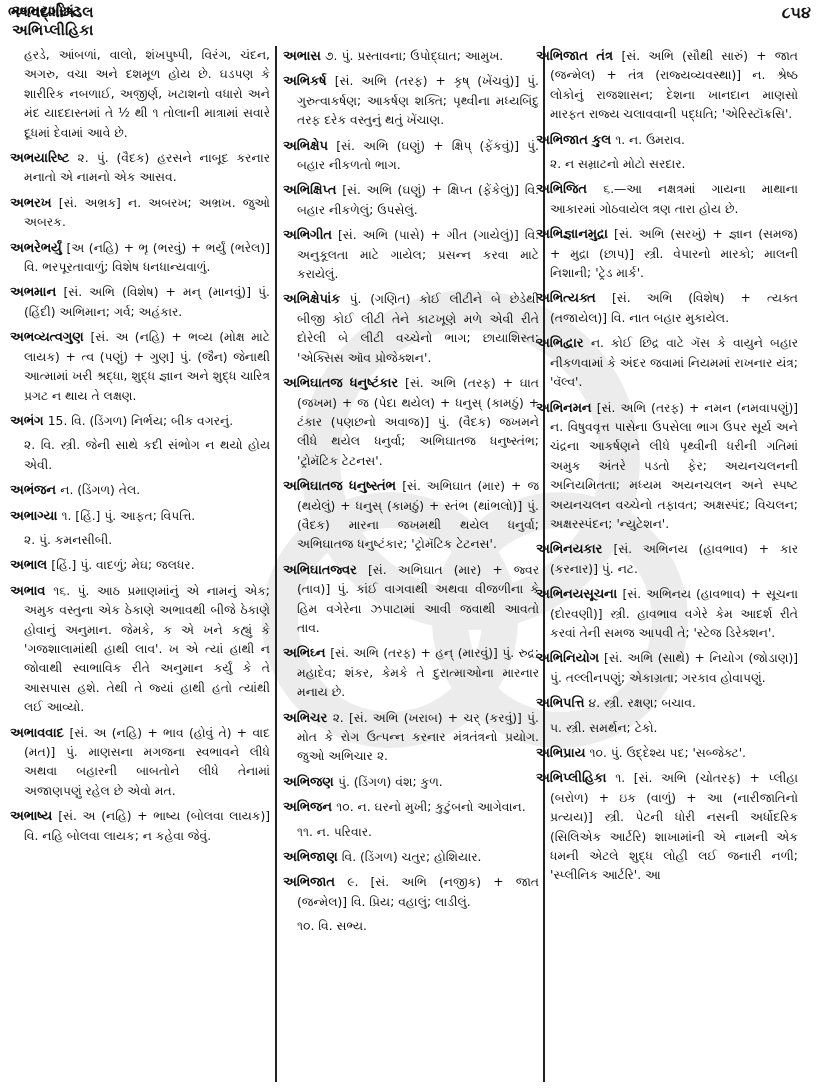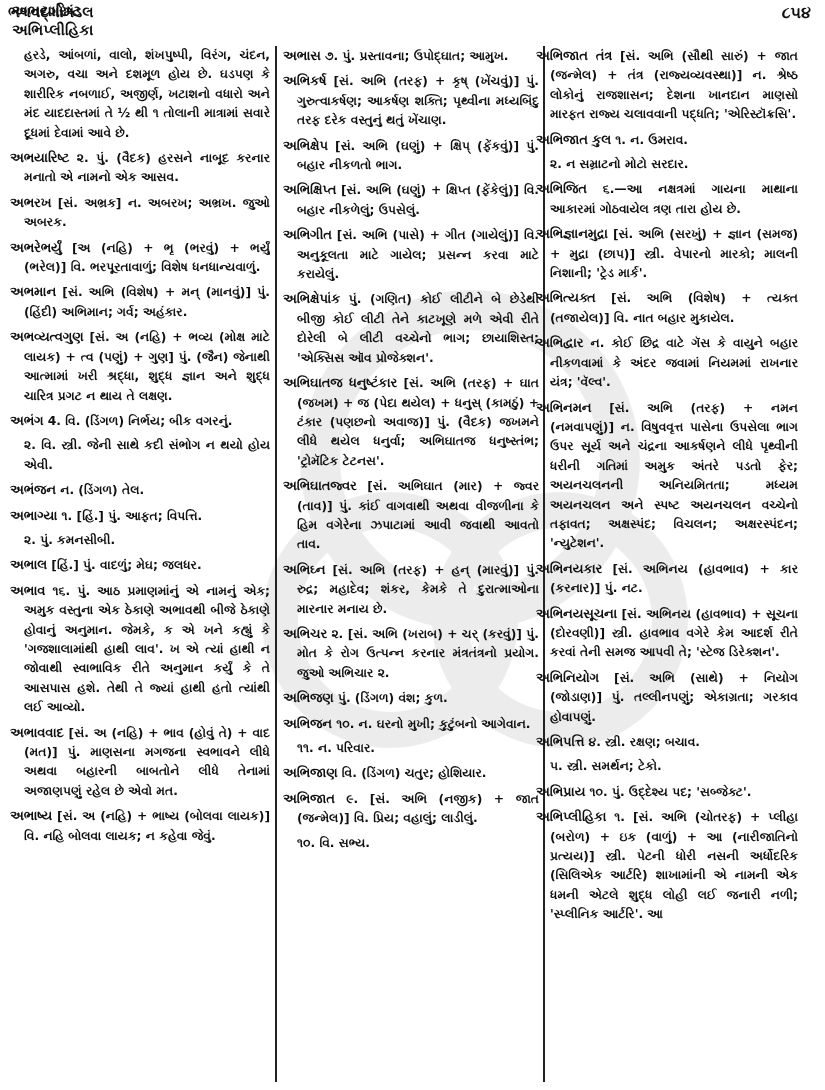--- a/index.html
+++ b/index.html
@@ -33,21 +33,21 @@
   .col-2 { left: 283px; width: 256px; }
   .col-3 { left: 536px; width: 262px; }
   .rule {
     position: absolute; top: 46px; bottom: 8px; width: 2px; background: #222;
   }
   .rule-1 { left: 275px; }
   .rule-2 { left: 543px; }
   .entry { margin: 0 0 5px 0; padding-left: 14px; text-indent: -14px; }
   .entry.cont { padding-left: 14px; text-indent: 0; }
   .hw { font-weight: 700; font-size: 13.2px; letter-spacing: -0.2px; }
-  .body-text { font-weight: bold; }
+  .body-text { font-weight: normal; }
 </style>
 </head>
 <body>
 
 <svg class="watermark" viewBox="0 0 460 560">
   <circle cx="230" cy="200" r="150" fill="none" stroke="#000" stroke-width="40"></circle>
   <circle cx="150" cy="360" r="110" fill="none" stroke="#000" stroke-width="36"></circle>
   <circle cx="320" cy="360" r="110" fill="none" stroke="#000" stroke-width="36"></circle>
 </svg>
 
@@ -63,38 +63,39 @@
 <div class="rule rule-1"></div>
 <div class="rule rule-2"></div>
 
 <div class="col col-1">
     <p class="entry cont"><span class="body-text">હરડે, આંબળાં, વાલો, શંખપુષ્પી, વિરંગ, ચંદન, અગરુ, વચા અને દશમૂળ હોય છે. ઘડપણ કે શારીરિક નબળાઈ, અજીર્ણ, ખટાશનો વધારો અને મંદ યાદદાસ્તમાં તે ½ થી ૧ તોલાની માત્રામાં સવારે દૂધમાં દેવામાં આવે છે.</span></p>
     <p class="entry"><span class="hw">અભયારિષ્ટ</span> <span class="body-text">૨. પું. (વૈદક) હરસને નાબૂદ કરનાર મનાતો એ નામનો એક આસવ.</span></p>
     <p class="entry"><span class="hw">અભરખ</span> <span class="body-text">[સં. અભ્રક] ન. અબરખ; અભ્રખ. જુઓ અબરક.</span></p>
     <p class="entry"><span class="hw">અભરેભર્યું</span> <span class="body-text">[અ (નહિ) + ભૃ (ભરવું) + ભર્યું (ભરેલ)] વિ. ભરપૂરતાવાળું; વિશેષ ધનધાન્યવાળું.</span></p>
     <p class="entry"><span class="hw">અભમાન</span> <span class="body-text">[સં. અભિ (વિશેષ) + મન્ (માનવું)] પું. (હિંદી) અભિમાન; ગર્વ; અહંકાર.</span></p>
     <p class="entry"><span class="hw">અભવ્યત્વગુણ</span> <span class="body-text">[સં. અ (નહિ) + ભવ્ય (મોક્ષ માટે લાયક) + ત્વ (પણું) + ગુણ] પું. (જૈન) જેનાથી આત્મામાં ખરી શ્રદ્ધા, શુદ્ધ જ્ઞાન અને શુદ્ધ ચારિત્ર પ્રગટ ન થાય તે લક્ષણ.</span></p>
-    <p class="entry"><span class="hw">અભંગ</span> <span class="body-text">4. વિ. (ડિંગળ) નિર્ભય; બીક વગરનું.</span></p>
+    <p class="entry"><span class="hw">અભંગ</span> <span class="body-text">15. વિ. (ડિંગળ) નિર્ભય; બીક વગરનું.</span></p>
     <p class="entry cont"><span class="body-text">૨. વિ. સ્ત્રી. જેની સાથે કદી સંભોગ ન થયો હોય એવી.</span></p>
     <p class="entry"><span class="hw">અભંજન</span> <span class="body-text">ન. (ડિંગળ) તેલ.</span></p>
     <p class="entry"><span class="hw">અભાગ્યા</span> <span class="body-text">૧. [હિં.] પું. આફત; વિપત્તિ.</span></p>
     <p class="entry cont"><span class="body-text">૨. પું. કમનસીબી.</span></p>
     <p class="entry"><span class="hw">અભાલ</span> <span class="body-text">[હિં.] પું. વાદળું; મેઘ; જલધર.</span></p>
     <p class="entry"><span class="hw">અભાવ</span> <span class="body-text">૧૬. પું. આઠ પ્રમાણમાંનું એ નામનું એક; અમુક વસ્તુના એક ઠેકાણે અભાવથી બીજે ઠેકાણે હોવાનું અનુમાન. જેમકે, ક એ ખને કહ્યું કે 'ગજશાલામાંથી હાથી લાવ'. ખ એ ત્યાં હાથી ન જોવાથી સ્વાભાવિક રીતે અનુમાન કર્યું કે તે આસપાસ હશે. તેથી તે જ્યાં હાથી હતો ત્યાંથી લઈ આવ્યો.</span></p>
     <p class="entry"><span class="hw">અભાવવાદ</span> <span class="body-text">[સં. અ (નહિ) + ભાવ (હોવું તે) + વાદ (મત)] પું. માણસના મગજના સ્વભાવને લીધે અથવા બહારની બાબતોને લીધે તેનામાં અજાણપણું રહેલ છે એવો મત.</span></p>
     <p class="entry"><span class="hw">અભાષ્ય</span> <span class="body-text">[સં. અ (નહિ) + ભાષ્ય (બોલવા લાયક)] વિ. નહિ બોલવા લાયક; ન કહેવા જેવું.</span></p>
   </div>
 <div class="col col-2">
     <p class="entry"><span class="hw">અભાસ</span> <span class="body-text">૭. પું. પ્રસ્તાવના; ઉપોદ્ઘાત; આમુખ.</span></p>
     <p class="entry"><span class="hw">અભિકર્ષ</span> <span class="body-text">[સં. અભિ (તરફ) + કૃષ્ (ખેંચવું)] પું. ગુરુત્વાકર્ષણ; આકર્ષણ શક્તિ; પૃથ્વીના મધ્યબિંદુ તરફ દરેક વસ્તુનું થતું ખેંચાણ.</span></p>
     <p class="entry"><span class="hw">અભિક્ષેપ</span> <span class="body-text">[સં. અભિ (ઘણું) + ક્ષિપ્ (ફેંકવું)] પું. બહાર નીકળતો ભાગ.</span></p>
     <p class="entry"><span class="hw">અભિક્ષિપ્ત</span> <span class="body-text">[સં. અભિ (ઘણું) + ક્ષિપ્ત (ફેંકેલું)] વિ. બહાર નીકળેલું; ઉપસેલું.</span></p>
     <p class="entry"><span class="hw">અભિગીત</span> <span class="body-text">[સં. અભિ (પાસે) + ગીત (ગાયેલું)] વિ. અનુકૂલતા માટે ગાયેલ; પ્રસન્ન કરવા માટે કરાયેલું.</span></p>
     <p class="entry"><span class="hw">અભિક્ષેપાંક</span> <span class="body-text">પું. (ગણિત) કોઈ લીટીને બે છેડેથી બીજી કોઈ લીટી તેને કાટખૂણે મળે એવી રીતે દોરેલી બે લીટી વચ્ચેનો ભાગ; છાયાશિસ્ત; 'એક્સિસ ઑવ પ્રોજેક્શન'.</span></p>
     <p class="entry"><span class="hw">અભિઘાતજ ધનુષ્ટંકાર</span> <span class="body-text">[સં. અભિ (તરફ) + ઘાત (જખમ) + જ (પેદા થયેલ) + ધનુસ્ (કામઠું) + ટંકાર (પણછનો અવાજ)] પું. (વૈદક) જખમને લીધે થયેલ ધનુર્વા; અભિઘાતજ ધનુષ્સ્તંભ; 'ટ્રોમૅટિક ટેટનસ'.</span></p>
+    <p class="entry"><span class="hw">અભિઘાતજ ધનુષ્સ્તંભ</span> <span class="body-text">[સં. અભિઘાત (માર) + જ (થયેલું) + ધનુસ્ (કામઠું) + સ્તંભ (થાંભલો)] પું. (વૈદક) મારના જખમથી થયેલ ધનુર્વા; અભિઘાતજ ધનુષ્ટંકાર; 'ટ્રોમૅટિક ટેટનસ'.</span></p>
     <p class="entry"><span class="hw">અભિઘાતજ્વર</span> <span class="body-text">[સં. અભિઘાત (માર) + જ્વર (તાવ)] પું. કાંઈ વાગવાથી અથવા વીજળીના કે હિમ વગેરેના ઝપાટામાં આવી જવાથી આવતો તાવ.</span></p>
     <p class="entry"><span class="hw">અભિઘ્ન</span> <span class="body-text">[સં. અભિ (તરફ) + હન્ (મારવું)] પું. રુદ્ર; મહાદેવ; શંકર, કેમકે તે દુરાત્માઓના મારનાર મનાય છે.</span></p>
     <p class="entry"><span class="hw">અભિચર</span> <span class="body-text">૨. [સં. અભિ (ખરાબ) + ચર્ (કરવું)] પું. મોત કે રોગ ઉત્પન્ન કરનાર મંત્રતંત્રનો પ્રયોગ. જુઓ અભિચાર ૨.</span></p>
     <p class="entry"><span class="hw">અભિજણ</span> <span class="body-text">પું. (ડિંગળ) વંશ; કુળ.</span></p>
     <p class="entry"><span class="hw">અભિજન</span> <span class="body-text">૧૦. ન. ઘરનો મુખી; કુટુંબનો આગેવાન.</span></p>
     <p class="entry cont"><span class="body-text">૧૧. ન. પરિવાર.</span></p>
     <p class="entry"><span class="hw">અભિજાણ</span> <span class="body-text">વિ. (ડિંગળ) ચતુર; હોશિયાર.</span></p>
     <p class="entry"><span class="hw">અભિજાત</span> <span class="body-text">૯. [સં. અભિ (નજીક) + જાત (જન્મેલ)] વિ. પ્રિય; વહાલું; લાડીલું.</span></p>
     <p class="entry cont"><span class="body-text">૧૦. વિ. સભ્ય.</span></p>
   </div>

